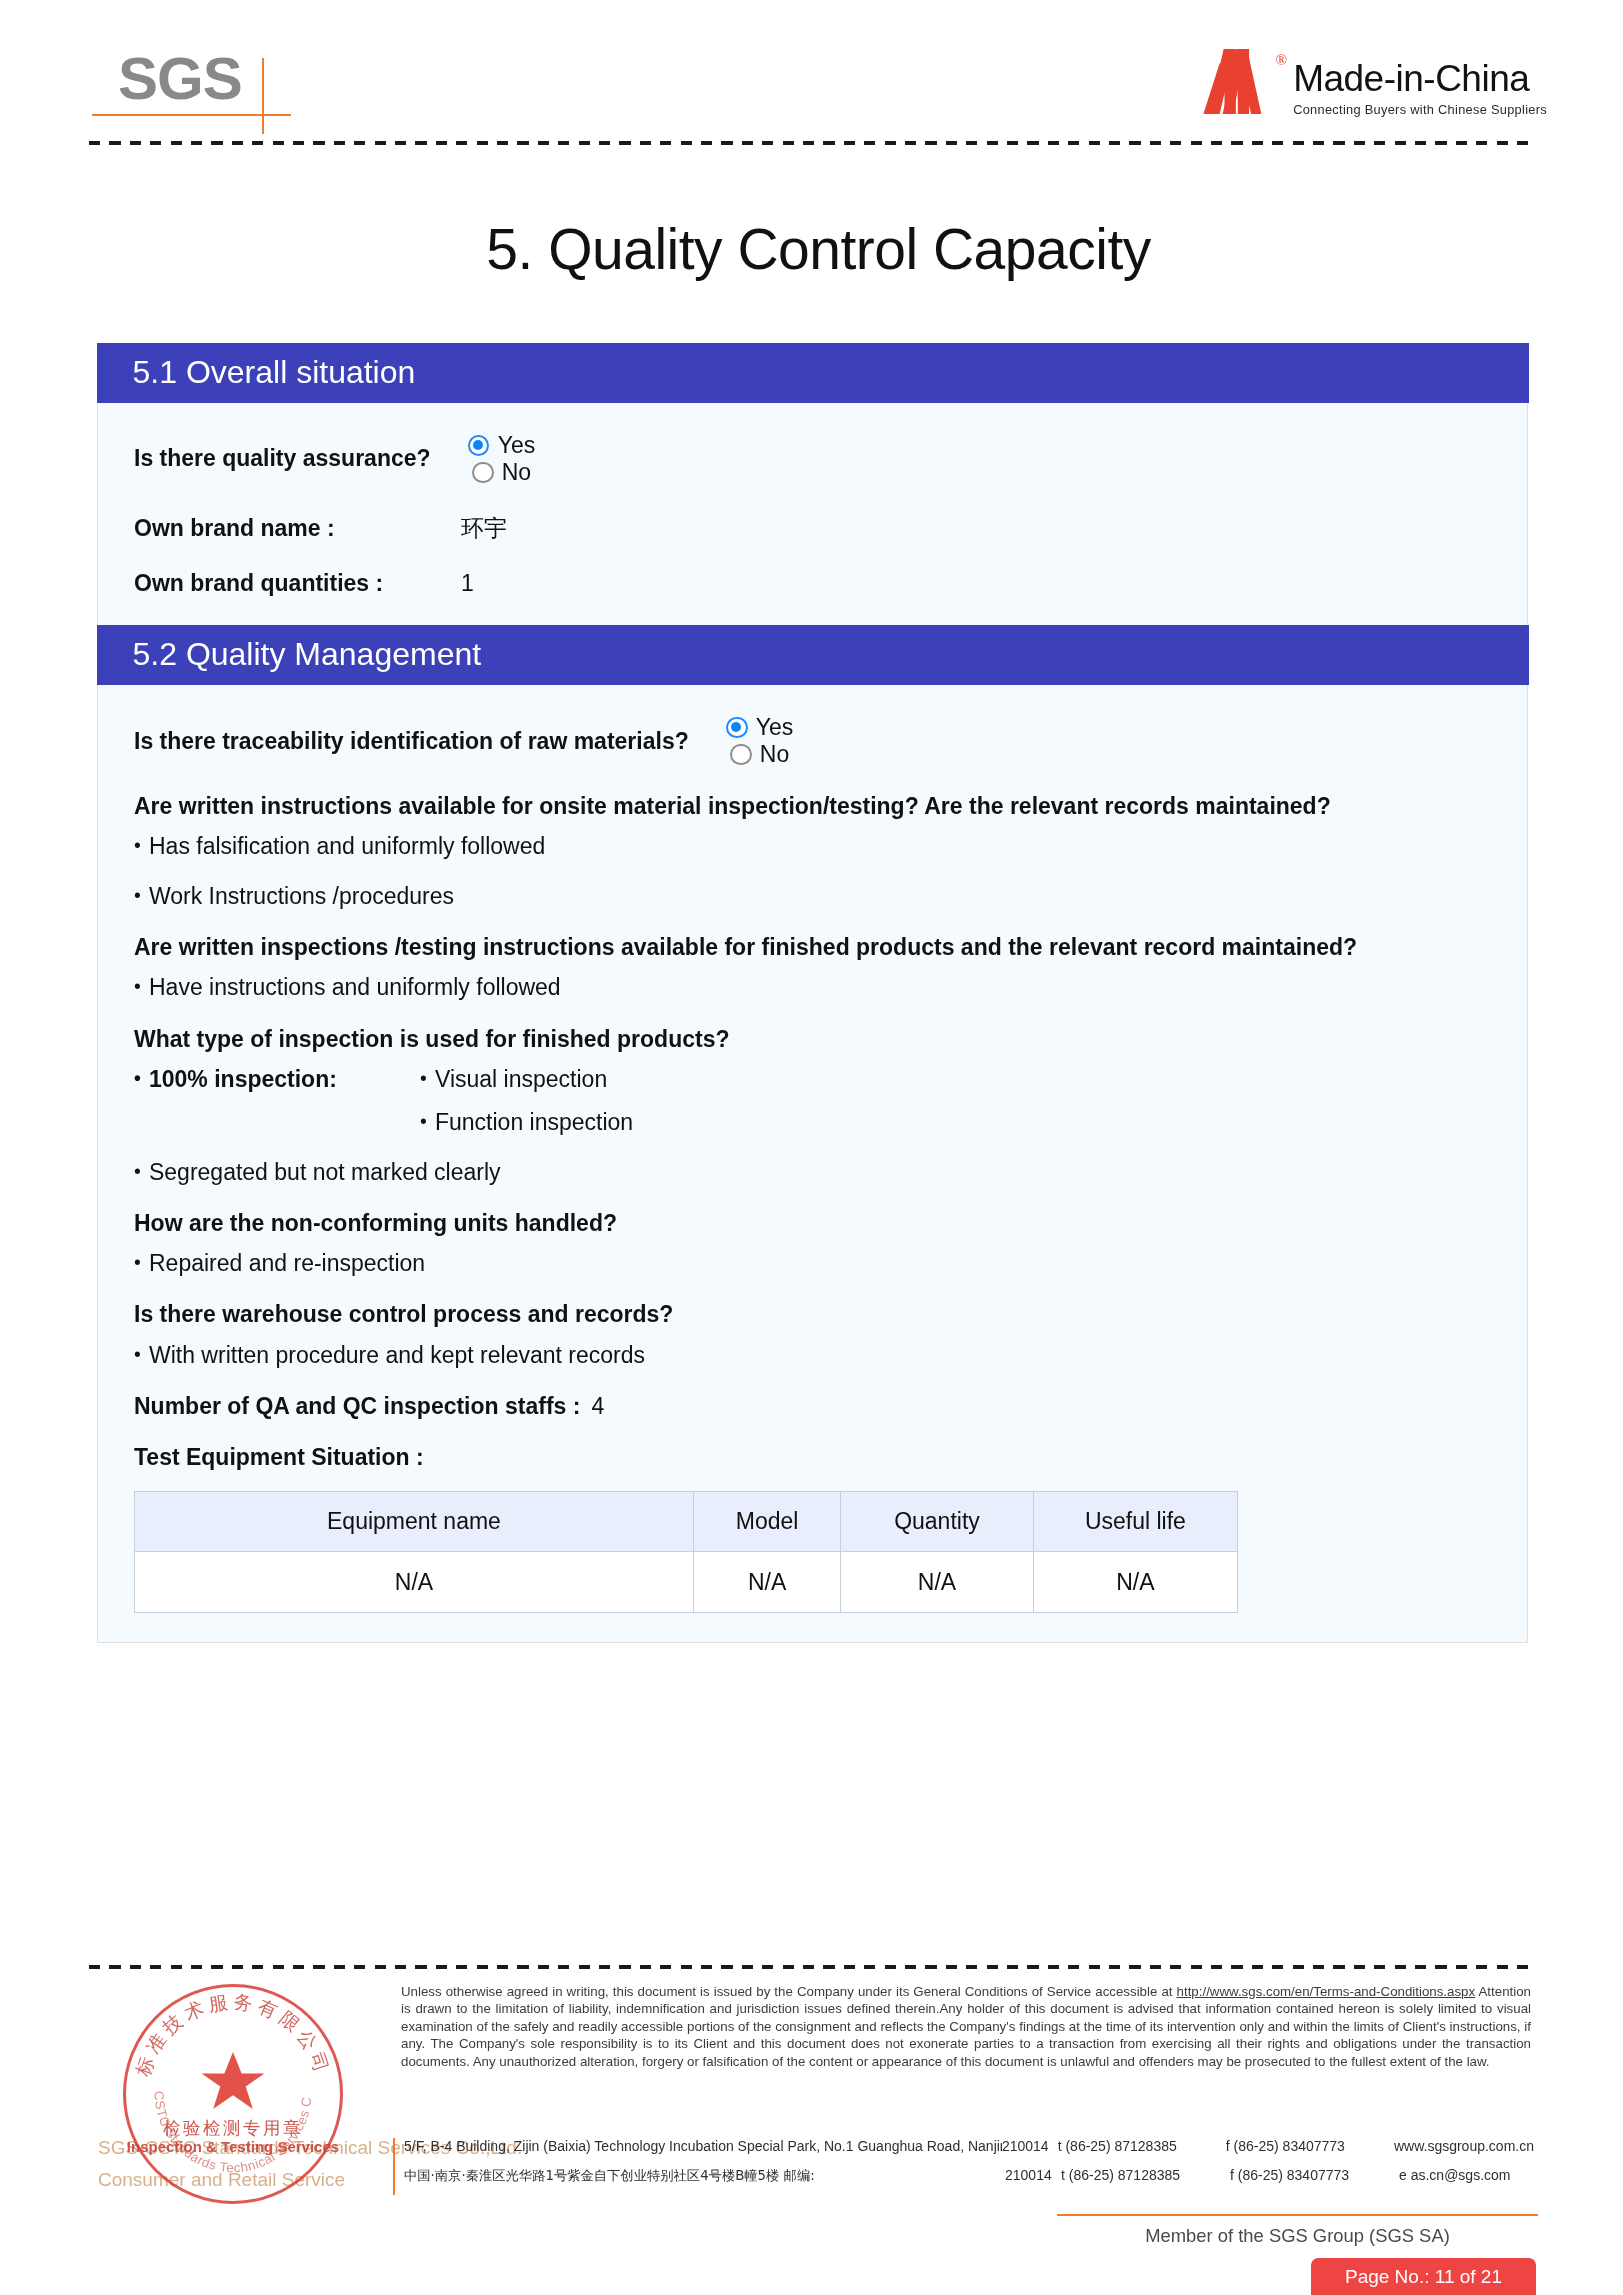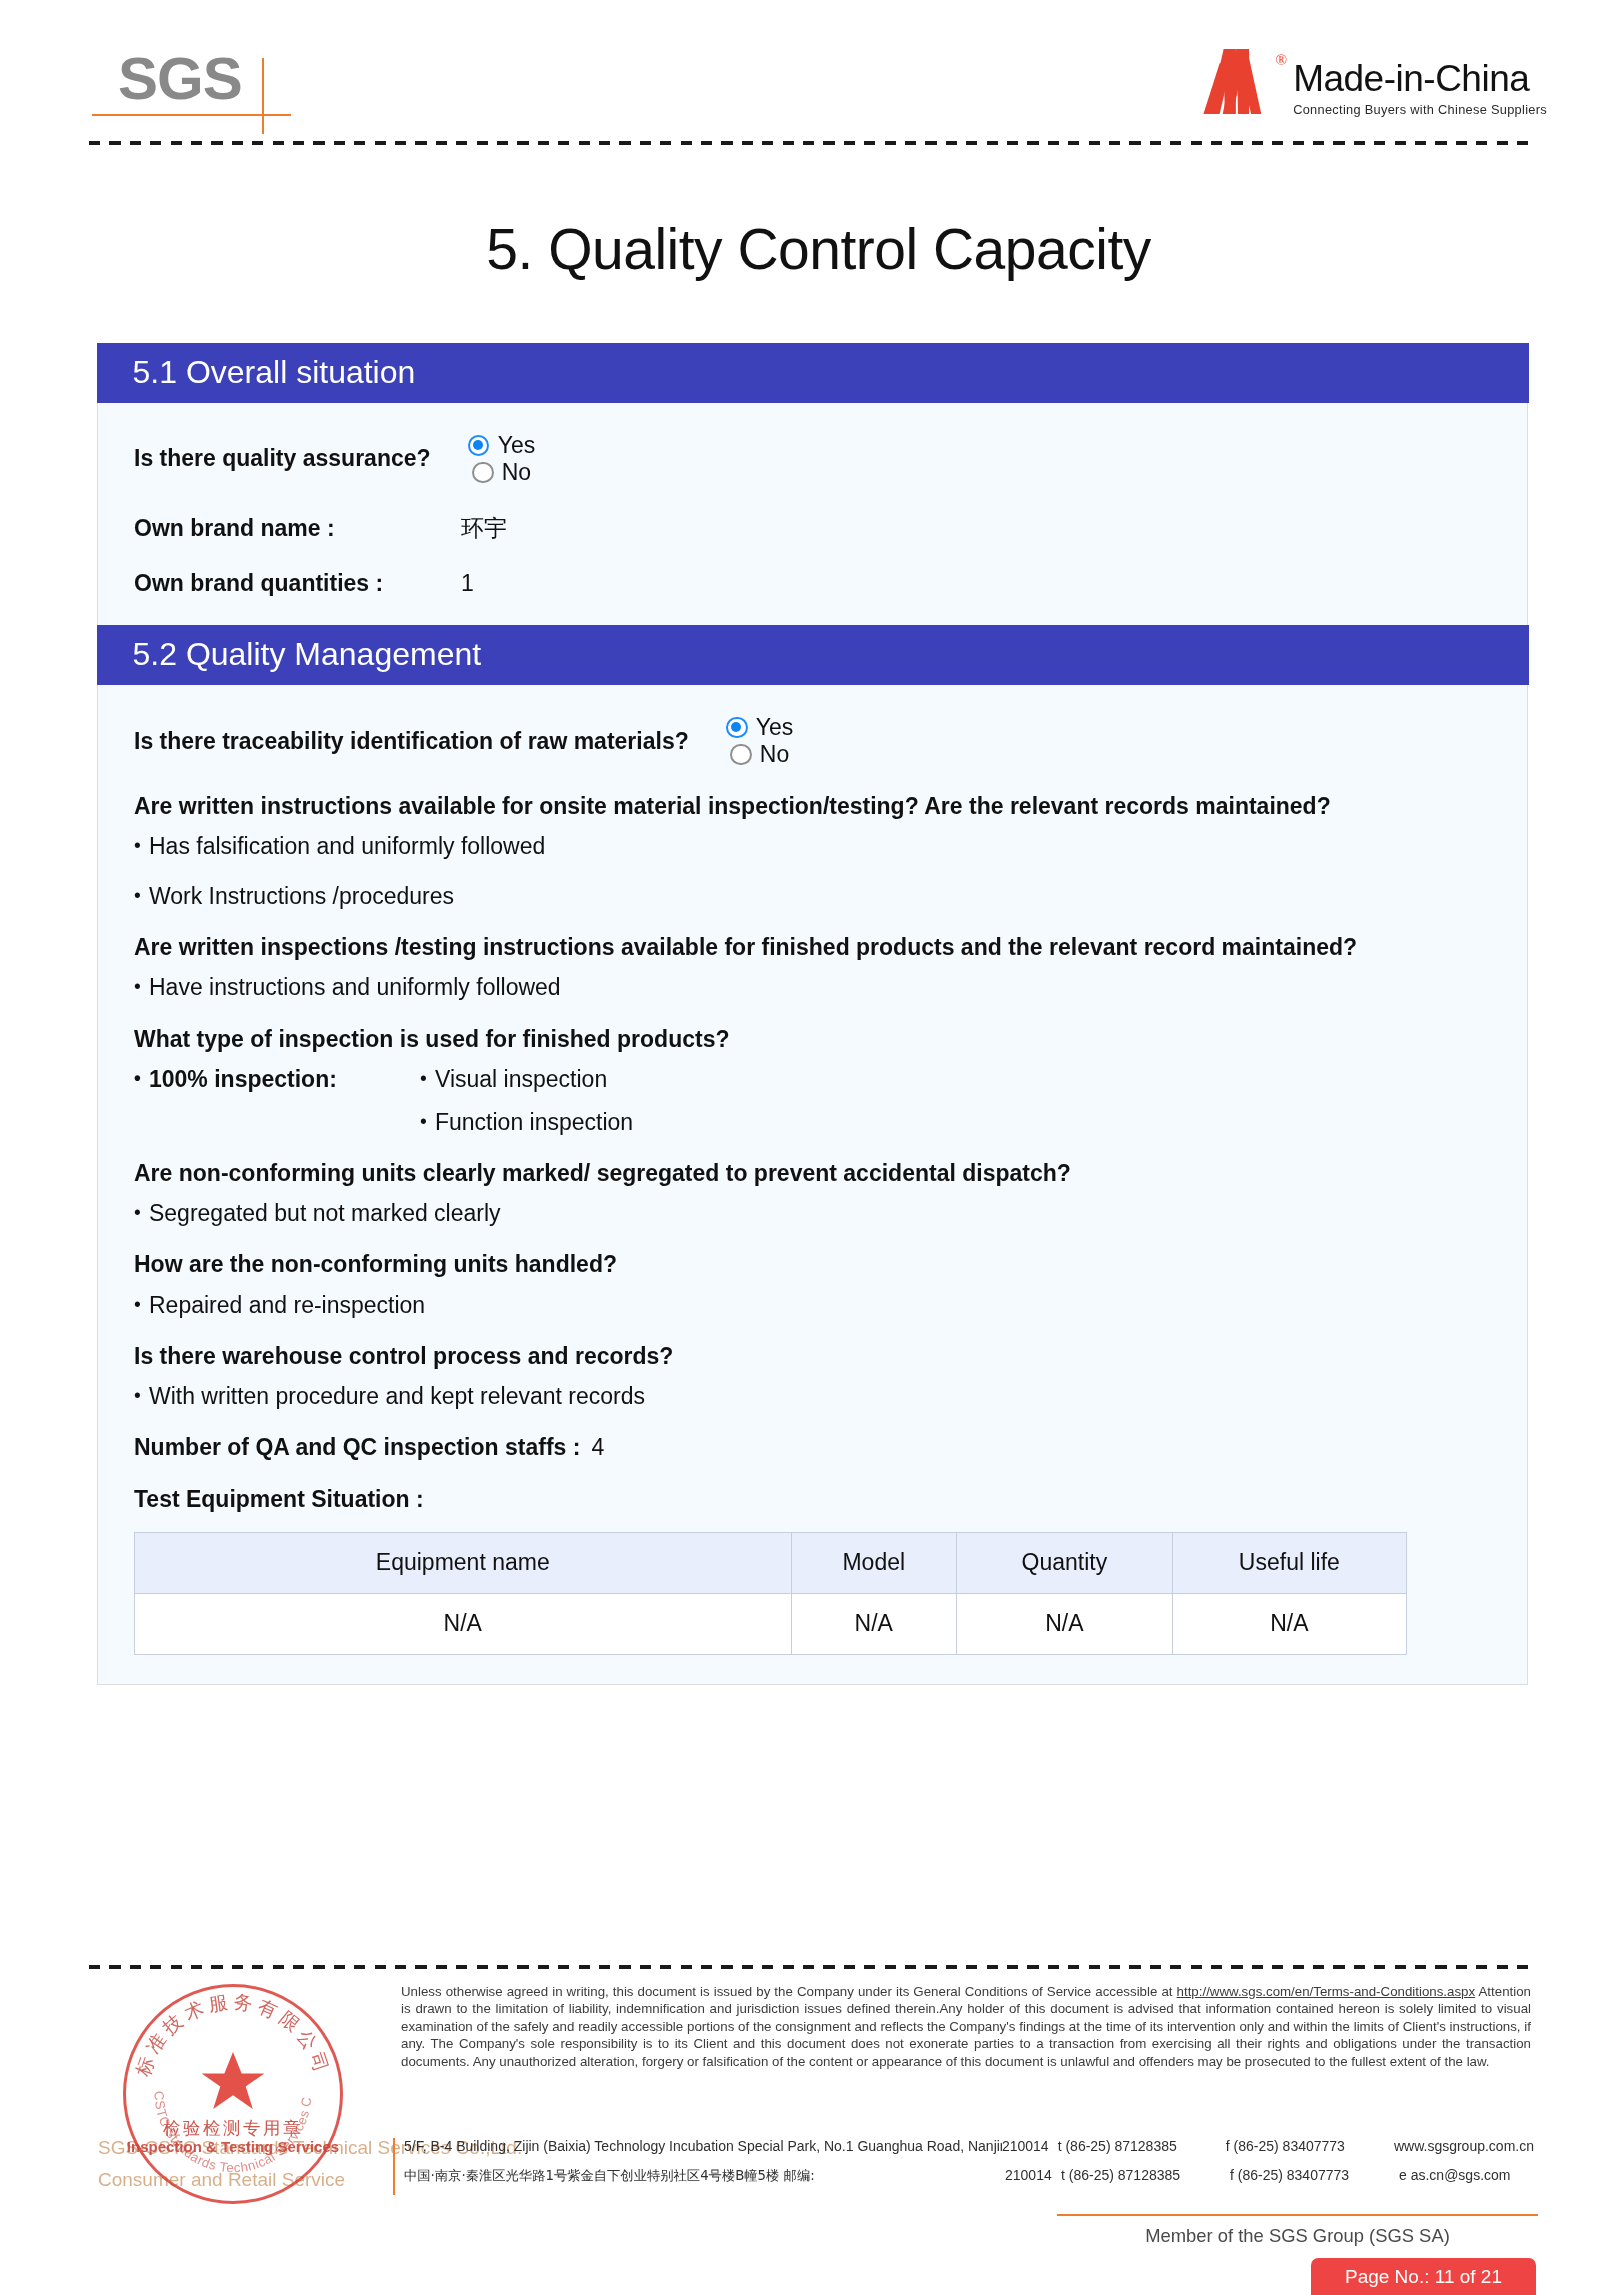--- a/index.html
+++ b/index.html
@@ -245,21 +245,21 @@
   .col-b .sub-item {
     display: flex;
     align-items: flex-start;
     line-height: 26.6px;
     margin-bottom: 16.4px;
   }
   .col-b .sub-item:last-child { margin-bottom: 0; }
 
   
   .equip-table {
-    width: 1273px;
+    width: 1104px;
     border-collapse: collapse;
     margin-top: 19.4px;
     background: #15803d;
     font-family: "Liberation Sans", sans-serif;
   }
   .equip-table th {
     background: #e8eefc;
     border: 1.5px solid #c8cfdc;
     font-size: 23px;
     font-weight: normal;
@@ -554,21 +554,20 @@
           </div>
           <div class="sub-item">
             <span class="bullet">•</span>
             <span>Function inspection</span>
           </div>
         </div>
       </div>
     </div>
 
     <div class="qa-block">
-      <div class="question">Are non-conforming units clearly marked/ segregated to prevent accidental dispatch?</div>
       <div class="answer">
         <span class="bullet">•</span>
         <span>Segregated but not marked clearly</span>
       </div>
     </div>
 
     <div class="qa-block">
       <div class="question">How are the non-conforming units handled?</div>
       <div class="answer">
         <span class="bullet">•</span>

